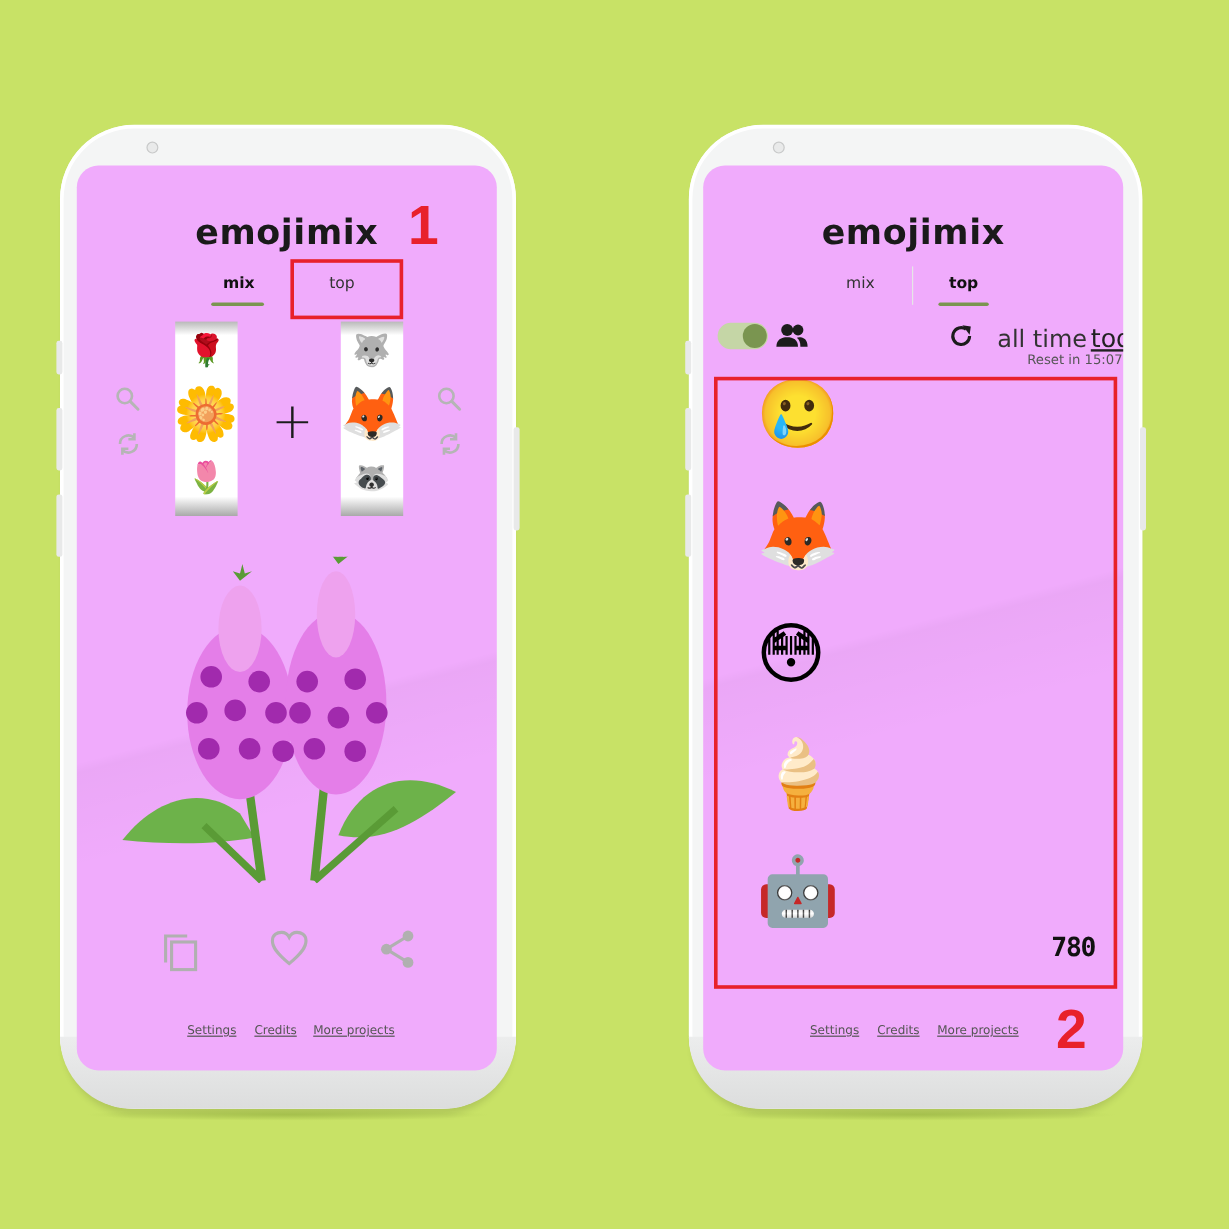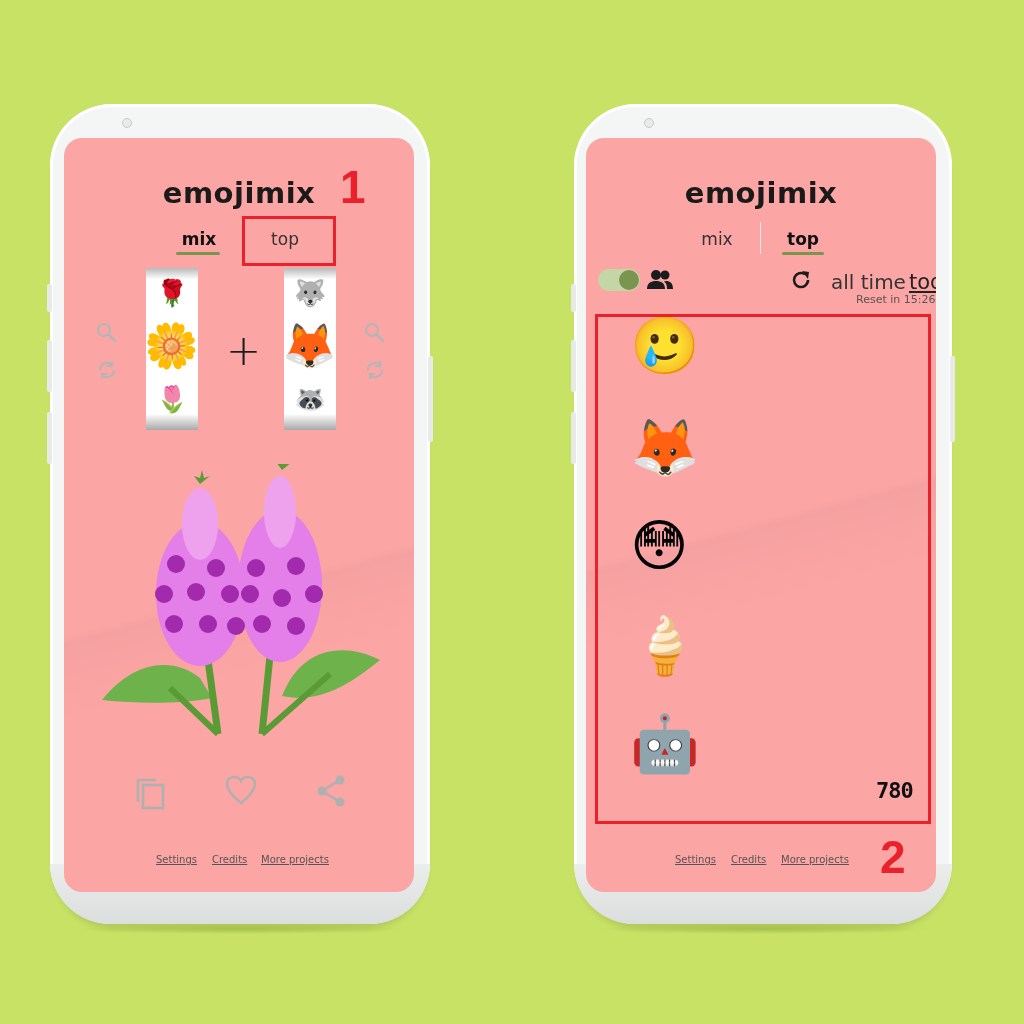--- a/index.html
+++ b/index.html
@@ -19,26 +19,26 @@
     position: absolute; left: 0; right: 0; bottom: 0; height: 60px;
     border-radius: 0 0 62px 62px;
     background: linear-gradient(to bottom, #eceded, #dcdddd);
   }
   .camera {
     position: absolute; width: 10px; height: 10px; border-radius: 50%;
     background: #e9eaea; border: 1px solid #c8c9c9;
   }
   .side-btn { position: absolute; width: 5px; background: #e8e9e9; border-radius: 2px; }
   .screen {
-    position: absolute; background: #fca5a5; border-radius: 18px; overflow: hidden;
+    position: absolute; background: #f0abfc; border-radius: 18px; overflow: hidden;
   }
 
   .brand { position: absolute; left: 0; right: 0; text-align: center;
     font-family: "DejaVu Sans", sans-serif; font-weight: bold; font-size: 29px; color: #1a1a1a; letter-spacing: 0.5px; }
-  .tab { position: absolute; font-size: 17px; color: #333; text-align: center; }
+  .tab { position: absolute; font-size: 13px; color: #333; text-align: center; }
   .tab.active { font-weight: bold; color: #111; }
   .tab-underline { position: absolute; height: 3px; background: #7a9550; border-radius: 2px; }
   .tab-sep { position: absolute; width: 1px; background: #e6e6e6; }
 
   .reel { position: absolute; width: 52px; height: 162px;
     background: linear-gradient(to bottom, #b9b9b9 0%, #ffffff 7%, #ffffff 90%, #a9a9a9 100%); }
   .emoji { position: absolute; font-size: 26px; line-height: 1; text-align: center;
     font-family: "DejaVu Sans", sans-serif; }
   .icon-btn { position: absolute; width: 24px; height: 24px; }
   .plus { position: absolute; font-size: 42px; color: #1c1c1c; line-height: 1; font-weight: 300; }
@@ -194,21 +194,21 @@
       <path d="M1 20 C1 14 5 12 10 12 C15 12 19 14 19 20 Z" fill="#1c1c1c"></path>
       <circle cx="19" cy="6" r="4.5" fill="#1c1c1c"></circle>
       <path d="M20 12 C24 12 27 14 27 20 L21 20 C21 16 20 14 18 12.5 Z" fill="#1c1c1c"></path>
     </svg>
     <svg style="position:absolute; left:204px; top:131px;" width="22" height="22" viewBox="0 0 22 22">
       <path d="M18 11 A7 7 0 1 1 15 5.3" fill="none" stroke="#1c1c1c" stroke-width="2.6"></path>
       <path d="M12 2 L19 3 L18 10 Z" fill="#1c1c1c"></path>
     </svg>
     <div style="position:absolute; left:245px; top:132px; font-size:20px; color:#333;">all time</div>
     <div style="position:absolute; left:323px; top:132px; font-size:21px; color:#222; text-decoration:underline; white-space:nowrap;">tod</div>
-    <div style="position:absolute; left:270px; top:155px; font-size:11px; color:#555; white-space:nowrap;">Reset in 15:26</div>
+    <div style="position:absolute; left:270px; top:155px; font-size:11px; color:#555; white-space:nowrap;">Reset in 15:07</div>
 
     <div class="list-emoji" style="left:44px; top:180px;">🥲</div>
     <div class="list-emoji" style="left:44px; top:282px;">🦊</div>
     <div class="list-emoji" style="left:44px; top:380px;">😳</div>
     <div class="list-emoji" style="left:44px; top:480px;">🍦</div>
     <div class="list-emoji" style="left:44px; top:578px;">🤖</div>
 
     <div class="counter" style="left:290px; top:640px;">780</div>
 
     <a class="footer-link" style="left:89px; top:716px;">Settings</a>

